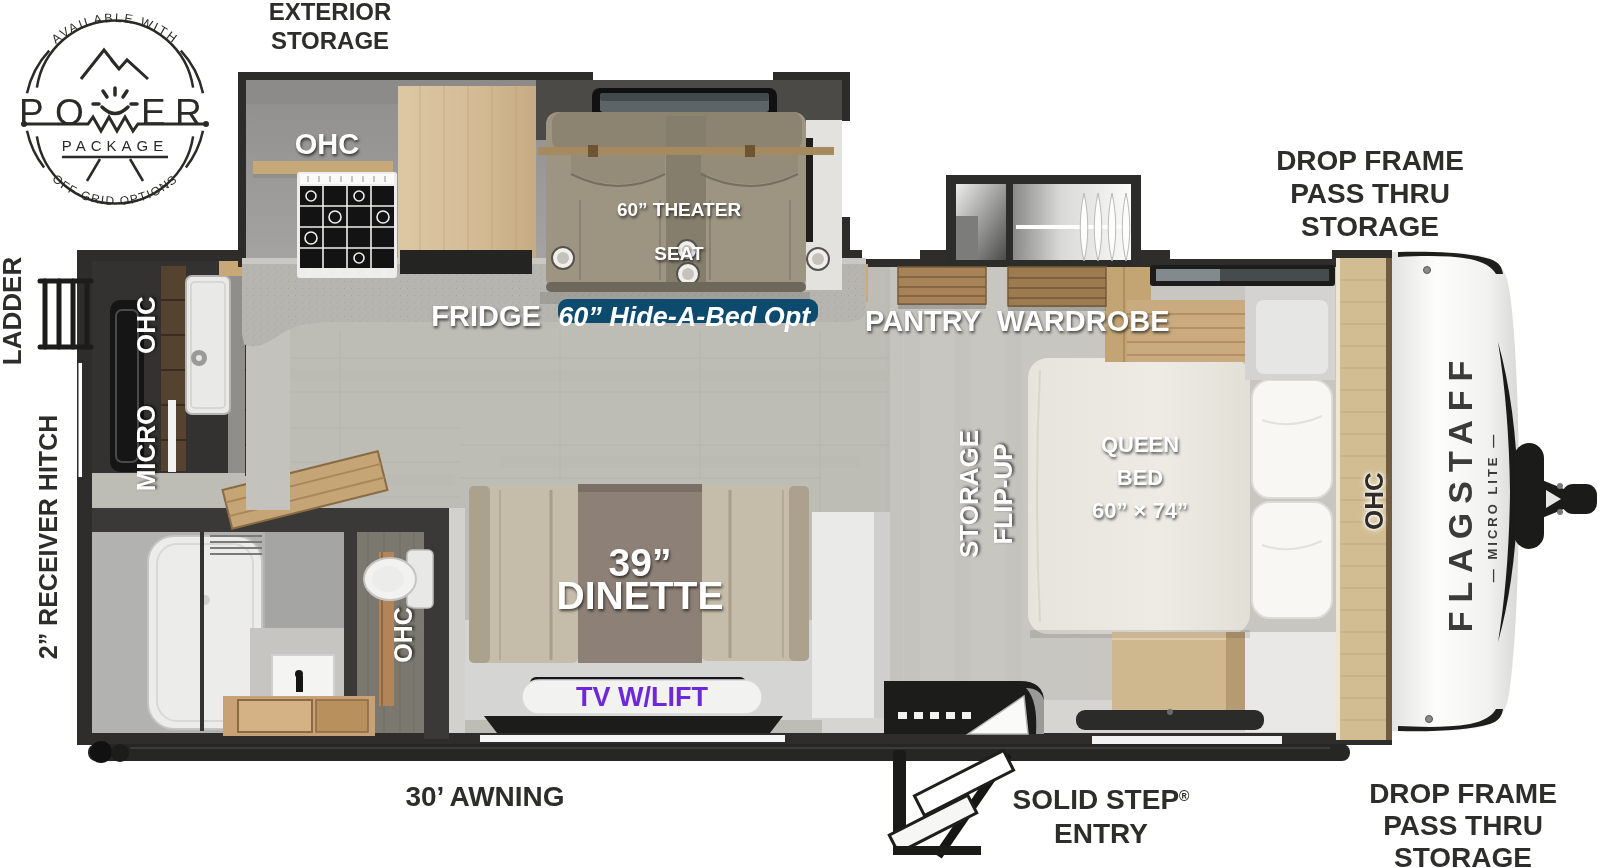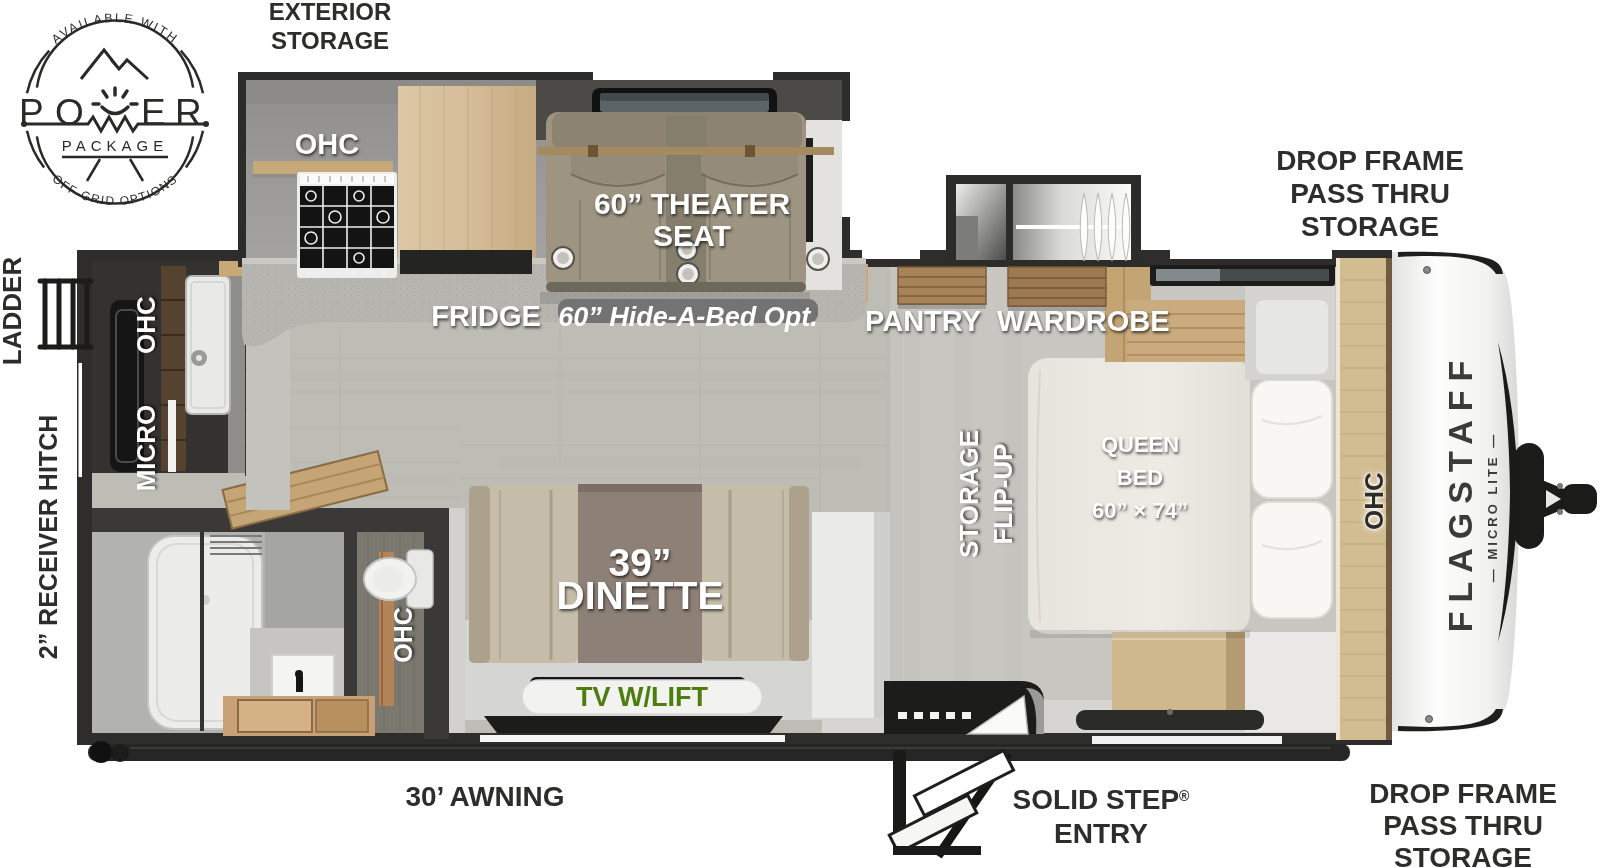--- a/index.html
+++ b/index.html
@@ -510,43 +510,43 @@
 <div class="lb" style="left:1363px;top:778px;width:200px;font-size:28px;line-height:32px;">DROP FRAME<br>PASS THRU<br>STORAGE</div>
 
 <div class="lb rot" style="left:12px;top:311px;font-size:26px;">LADDER</div>
 
 <div class="lb rot" style="left:48px;top:537px;font-size:25px;">2” RECEIVER HITCH</div>
 
 <div class="wl" style="left:277px;top:128px;width:100px;font-size:29px;">OHC</div>
 
 <div class="wl" style="left:406px;top:300px;width:160px;font-size:29px;">FRIDGE</div>
 
-<div class="wl" style="left:592px;top:188px;width:200px;font-size:30px;line-height:32px;">60” THEATER<br>SEAT</div>
+<div class="wl" style="left:579px;top:188px;width:200px;font-size:19px;line-height:44px;">60” THEATER<br>SEAT</div>
 
 <div class="wl" style="left:865px;top:305px;width:300px;font-size:29px;">PANTRY&nbsp;&nbsp;WARDROBE</div>
 
 <div class="wl" style="left:1040px;top:428px;width:200px;font-size:22px;line-height:33px;">QUEEN<br>BED<br>60” × 74”</div>
 
 <div class="wl" style="left:540px;top:546px;width:200px;font-size:39px;line-height:33px;">39”<br>DINETTE</div>
 
 <div class="wl rot" style="left:1003px;top:494px;font-size:26px;">FLIP-UP</div>
 
 <div class="wl rot" style="left:969px;top:494px;font-size:26px;">STORAGE</div>
 
 <div class="wl rot" style="left:146px;top:448px;font-size:26px;">MICRO</div>
 
 <div class="wl rot" style="left:146px;top:325px;font-size:26px;">OHC</div>
 
 <div class="wl rot" style="left:403px;top:635px;font-size:25px;">OHC</div>
 
 <div class="rot" style="position:absolute;font-weight:bold;left:1374px;top:501px;font-size:26px;color:#2e2c28;text-shadow:0 0 6px #fff,0 0 3px #fff,0 0 3px #fff;">OHC</div>
 
-<div style="position:absolute;font-weight:bold;left:542px;top:683px;width:200px;font-size:27px;line-height:29px;color:#4d7c0f;text-align:center;">TV W/LIFT</div>
-
-<div style="position:absolute;left:558px;top:299px;width:260px;height:24px;background:#737373;border-radius:9px;color:#fff;font-weight:bold;font-style:italic;font-size:27px;text-align:center;line-height:36px;">60” Hide-A-Bed Opt.</div>
+<div style="position:absolute;font-weight:bold;left:542px;top:683px;width:200px;font-size:27px;line-height:29px;color:#6d28d9;text-align:center;">TV W/LIFT</div>
+
+<div style="position:absolute;left:558px;top:299px;width:260px;height:24px;background:#0c4a6e;border-radius:9px;color:#fff;font-weight:bold;font-style:italic;font-size:27px;text-align:center;line-height:36px;">60” Hide-A-Bed Opt.</div>
 
 <div class="rot" style="position:absolute;left:1460px;top:492px;font-size:34px;font-weight:bold;letter-spacing:9px;color:#3b3b39;">FLAGSTAFF</div>
 
 <div class="rot" style="position:absolute;left:1492px;top:507px;font-size:13px;font-weight:bold;letter-spacing:3px;color:#3b3b39;">— MICRO LITE —</div>
 
 <svg width="240" height="230" viewBox="0 0 240 230" style="position:absolute;left:-5px;top:0px;">
 <defs>
 <path id="arcT" d="M42.1,67 A90,90 0 0 1 197.9,67" fill="none"></path>
 <path id="arcB" d="M39.5,158.5 A93,93 0 0 0 200.5,158.5" fill="none"></path>
 </defs>

